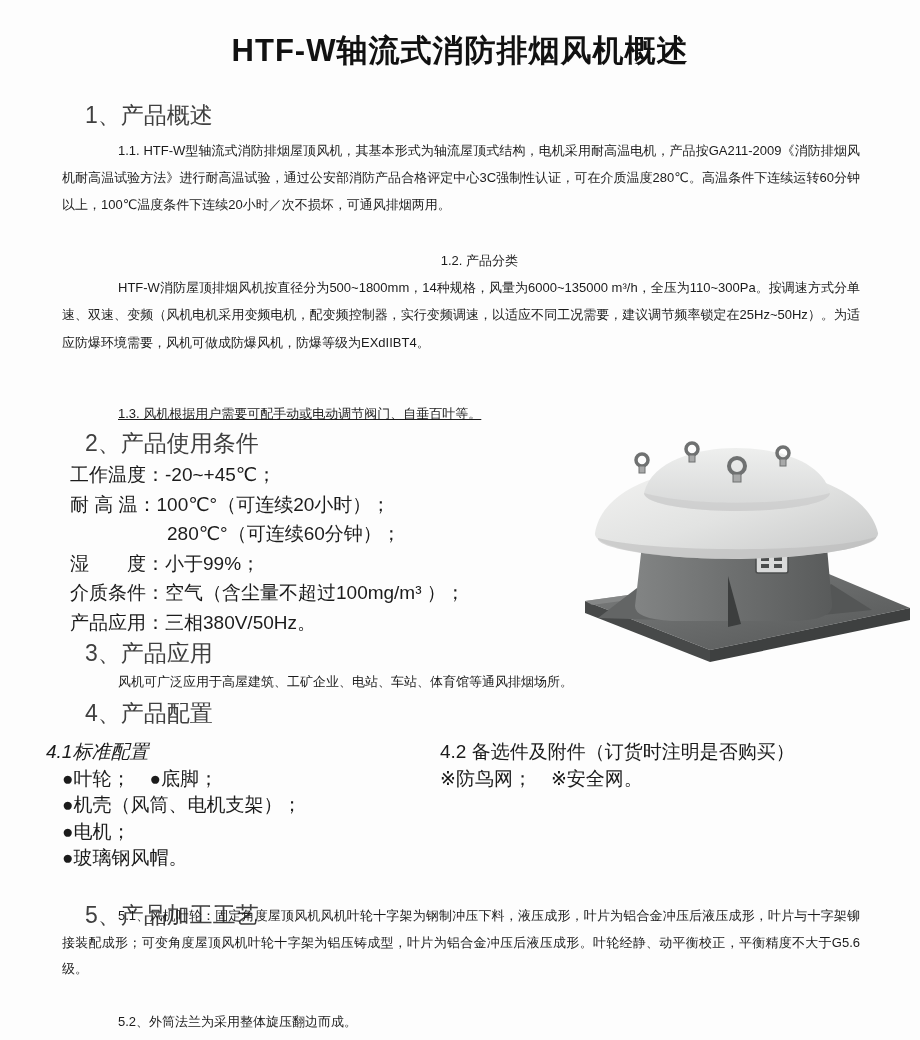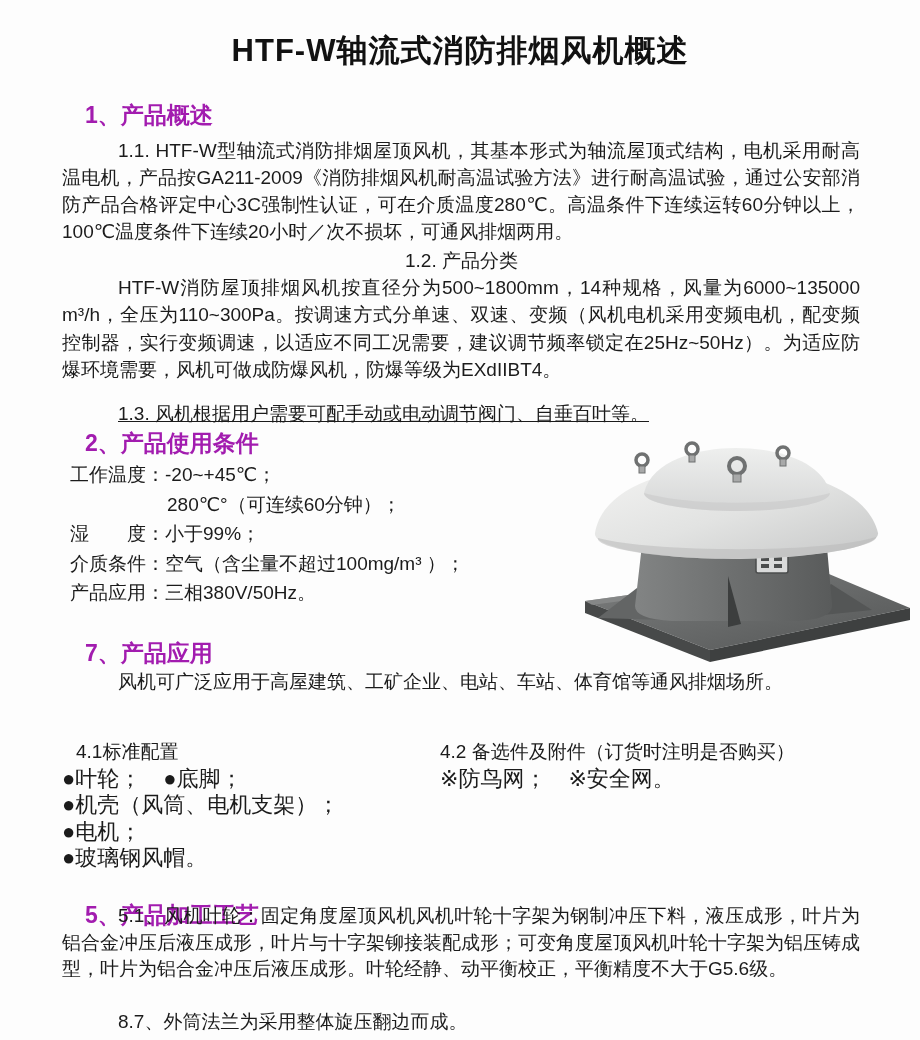--- a/index.html
+++ b/index.html
@@ -11,44 +11,44 @@
     color:#1b1b1b;
     overflow:hidden;
   }
   .title{
     position:absolute;top:30px;left:0;width:920px;
     text-align:center;font-size:31px;font-weight:800;
     letter-spacing:1px;margin:0;color:#111;
   }
   .h{
     position:absolute;left:85px;margin:0;
-    font-size:23px;font-weight:700;color:#a21caf;
+    font-size:23px;font-weight:400;color:#404040;
   }
   .body{
     position:absolute;left:62px;width:798px;margin:0;
-    font-size:19px;line-height:27px;text-align:justify;
+    font-size:13px;line-height:27px;text-align:justify;
   }
   .indent{text-indent:56px;}
   .h-s1{top:100px;}
   .p11{top:137px;}
   .p12head{top:247px;left:118px;text-align:right;width:400px;}
   .p12{top:274px;line-height:27.3px;}
   .p13{top:400px;text-align:left;text-decoration:underline;}
   .h-s2{top:428px;}
   .cond{position:absolute;left:70px;top:460px;font-size:19px;}
   .cond div{line-height:29.5px;}
   .cond .pad{padding-left:97px;}
   .fan{position:absolute;left:540px;top:438px;width:380px;height:225px;}
   .h-s3{top:638px;}
   .p3{top:668px;left:118px;text-align:left;width:760px;}
   .h-s4{top:698px;}
   .colhead{position:absolute;top:739px;font-size:19px;}
-  .colhead.left{left:76px;}
+  .colhead.left{left:46px;font-style:italic;}
   .colhead.right{left:440px;}
-  .collist{position:absolute;top:766px;font-size:22px;}
+  .collist{position:absolute;top:766px;font-size:19px;}
   .collist div{line-height:26.3px;}
   .collist.left{left:62px;}
   .collist.right{left:440px;}
   .h-s5{top:876px;margin-top:24px;}
   .p51{top:903px;line-height:26.6px;}
   .p52{top:1008px;text-align:left;}
 </style>
 </head>
 <body>
 
@@ -58,20 +58,21 @@
 
   <h2 class="h h-s1">1、产品概述</h2>
   <p class="body indent p11">1.1. HTF-W型轴流式消防排烟屋顶风机，其基本形式为轴流屋顶式结构，电机采用耐高温电机，产品按GA211-2009《消防排烟风机耐高温试验方法》进行耐高温试验，通过公安部消防产品合格评定中心3C强制性认证，可在介质温度280℃。高温条件下连续运转60分钟以上，100℃温度条件下连续20小时／次不损坏，可通风排烟两用。</p>
   <div class="body p12head">1.2. 产品分类</div>
   <p class="body indent p12">HTF-W消防屋顶排烟风机按直径分为500~1800mm，14种规格，风量为6000~135000 m³/h，全压为110~300Pa。按调速方式分单速、双速、变频（风机电机采用变频电机，配变频控制器，实行变频调速，以适应不同工况需要，建议调节频率锁定在25Hz~50Hz）。为适应防爆环境需要，风机可做成防爆风机，防爆等级为EXdIIBT4。</p>
   <p class="body indent p13">1.3. 风机根据用户需要可配手动或电动调节阀门、自垂百叶等。</p>
 
   <h2 class="h h-s2">2、产品使用条件</h2>
   <div class="cond">
     <div>工作温度：-20~+45℃；</div>
+    <div>耐 高 温：100℃°（可连续20小时）；</div>
     <div class="pad">280℃°（可连续60分钟）；</div>
     <div>湿　　度：小于99%；</div>
     <div>介质条件：空气（含尘量不超过100mg/m³ ）；</div>
     <div>产品应用：三相380V/50Hz。</div>
   </div>
 
   <svg class="fan" viewBox="0 0 380 225" aria-hidden="true">
     <defs>
       <linearGradient id="domeG" x1="0" y1="0" x2="1" y2="1">
         <stop offset="0" stop-color="#f3f3f2"></stop>
@@ -127,32 +128,33 @@
         <circle cx="152" cy="11" r="6" stroke-width="3.5"></circle>
         <rect x="149" y="17" width="6" height="7" fill="#a8a9a9" stroke-width="1"></rect>
         <circle cx="197" cy="28" r="8" stroke-width="4"></circle>
         <rect x="193" y="36" width="8" height="8" fill="#a8a9a9" stroke-width="1"></rect>
         <circle cx="243" cy="15" r="6" stroke-width="3.5"></circle>
         <rect x="240" y="21" width="6" height="7" fill="#a8a9a9" stroke-width="1"></rect>
       </g>
     </g>
   </svg>
 
-  <h2 class="h h-s3">7、产品应用</h2>
+  <h2 class="h h-s3">3、产品应用</h2>
   <p class="body p3">风机可广泛应用于高屋建筑、工矿企业、电站、车站、体育馆等通风排烟场所。</p>
 
+  <h2 class="h h-s4">4、产品配置</h2>
   <div class="colhead left">4.1标准配置</div>
   <div class="colhead right">4.2 备选件及附件（订货时注明是否购买）</div>
   <div class="collist left">
     <div>●叶轮；　●底脚；</div>
     <div>●机壳（风筒、电机支架）；</div>
     <div>●电机；</div>
     <div>●玻璃钢风帽。</div>
   </div>
   <div class="collist right">
     <div>※防鸟网；　※安全网。</div>
   </div>
 
   <h2 class="h h-s5">5、产品加工工艺</h2>
   <p class="body indent p51">5.1、风机叶轮：固定角度屋顶风机风机叶轮十字架为钢制冲压下料，液压成形，叶片为铝合金冲压后液压成形，叶片与十字架铆接装配成形；可变角度屋顶风机叶轮十字架为铝压铸成型，叶片为铝合金冲压后液压成形。叶轮经静、动平衡校正，平衡精度不大于G5.6级。</p>
-  <p class="body indent p52">8.7、外筒法兰为采用整体旋压翻边而成。</p>
+  <p class="body indent p52">5.2、外筒法兰为采用整体旋压翻边而成。</p>
 
 </div>
 
 </body></html>

